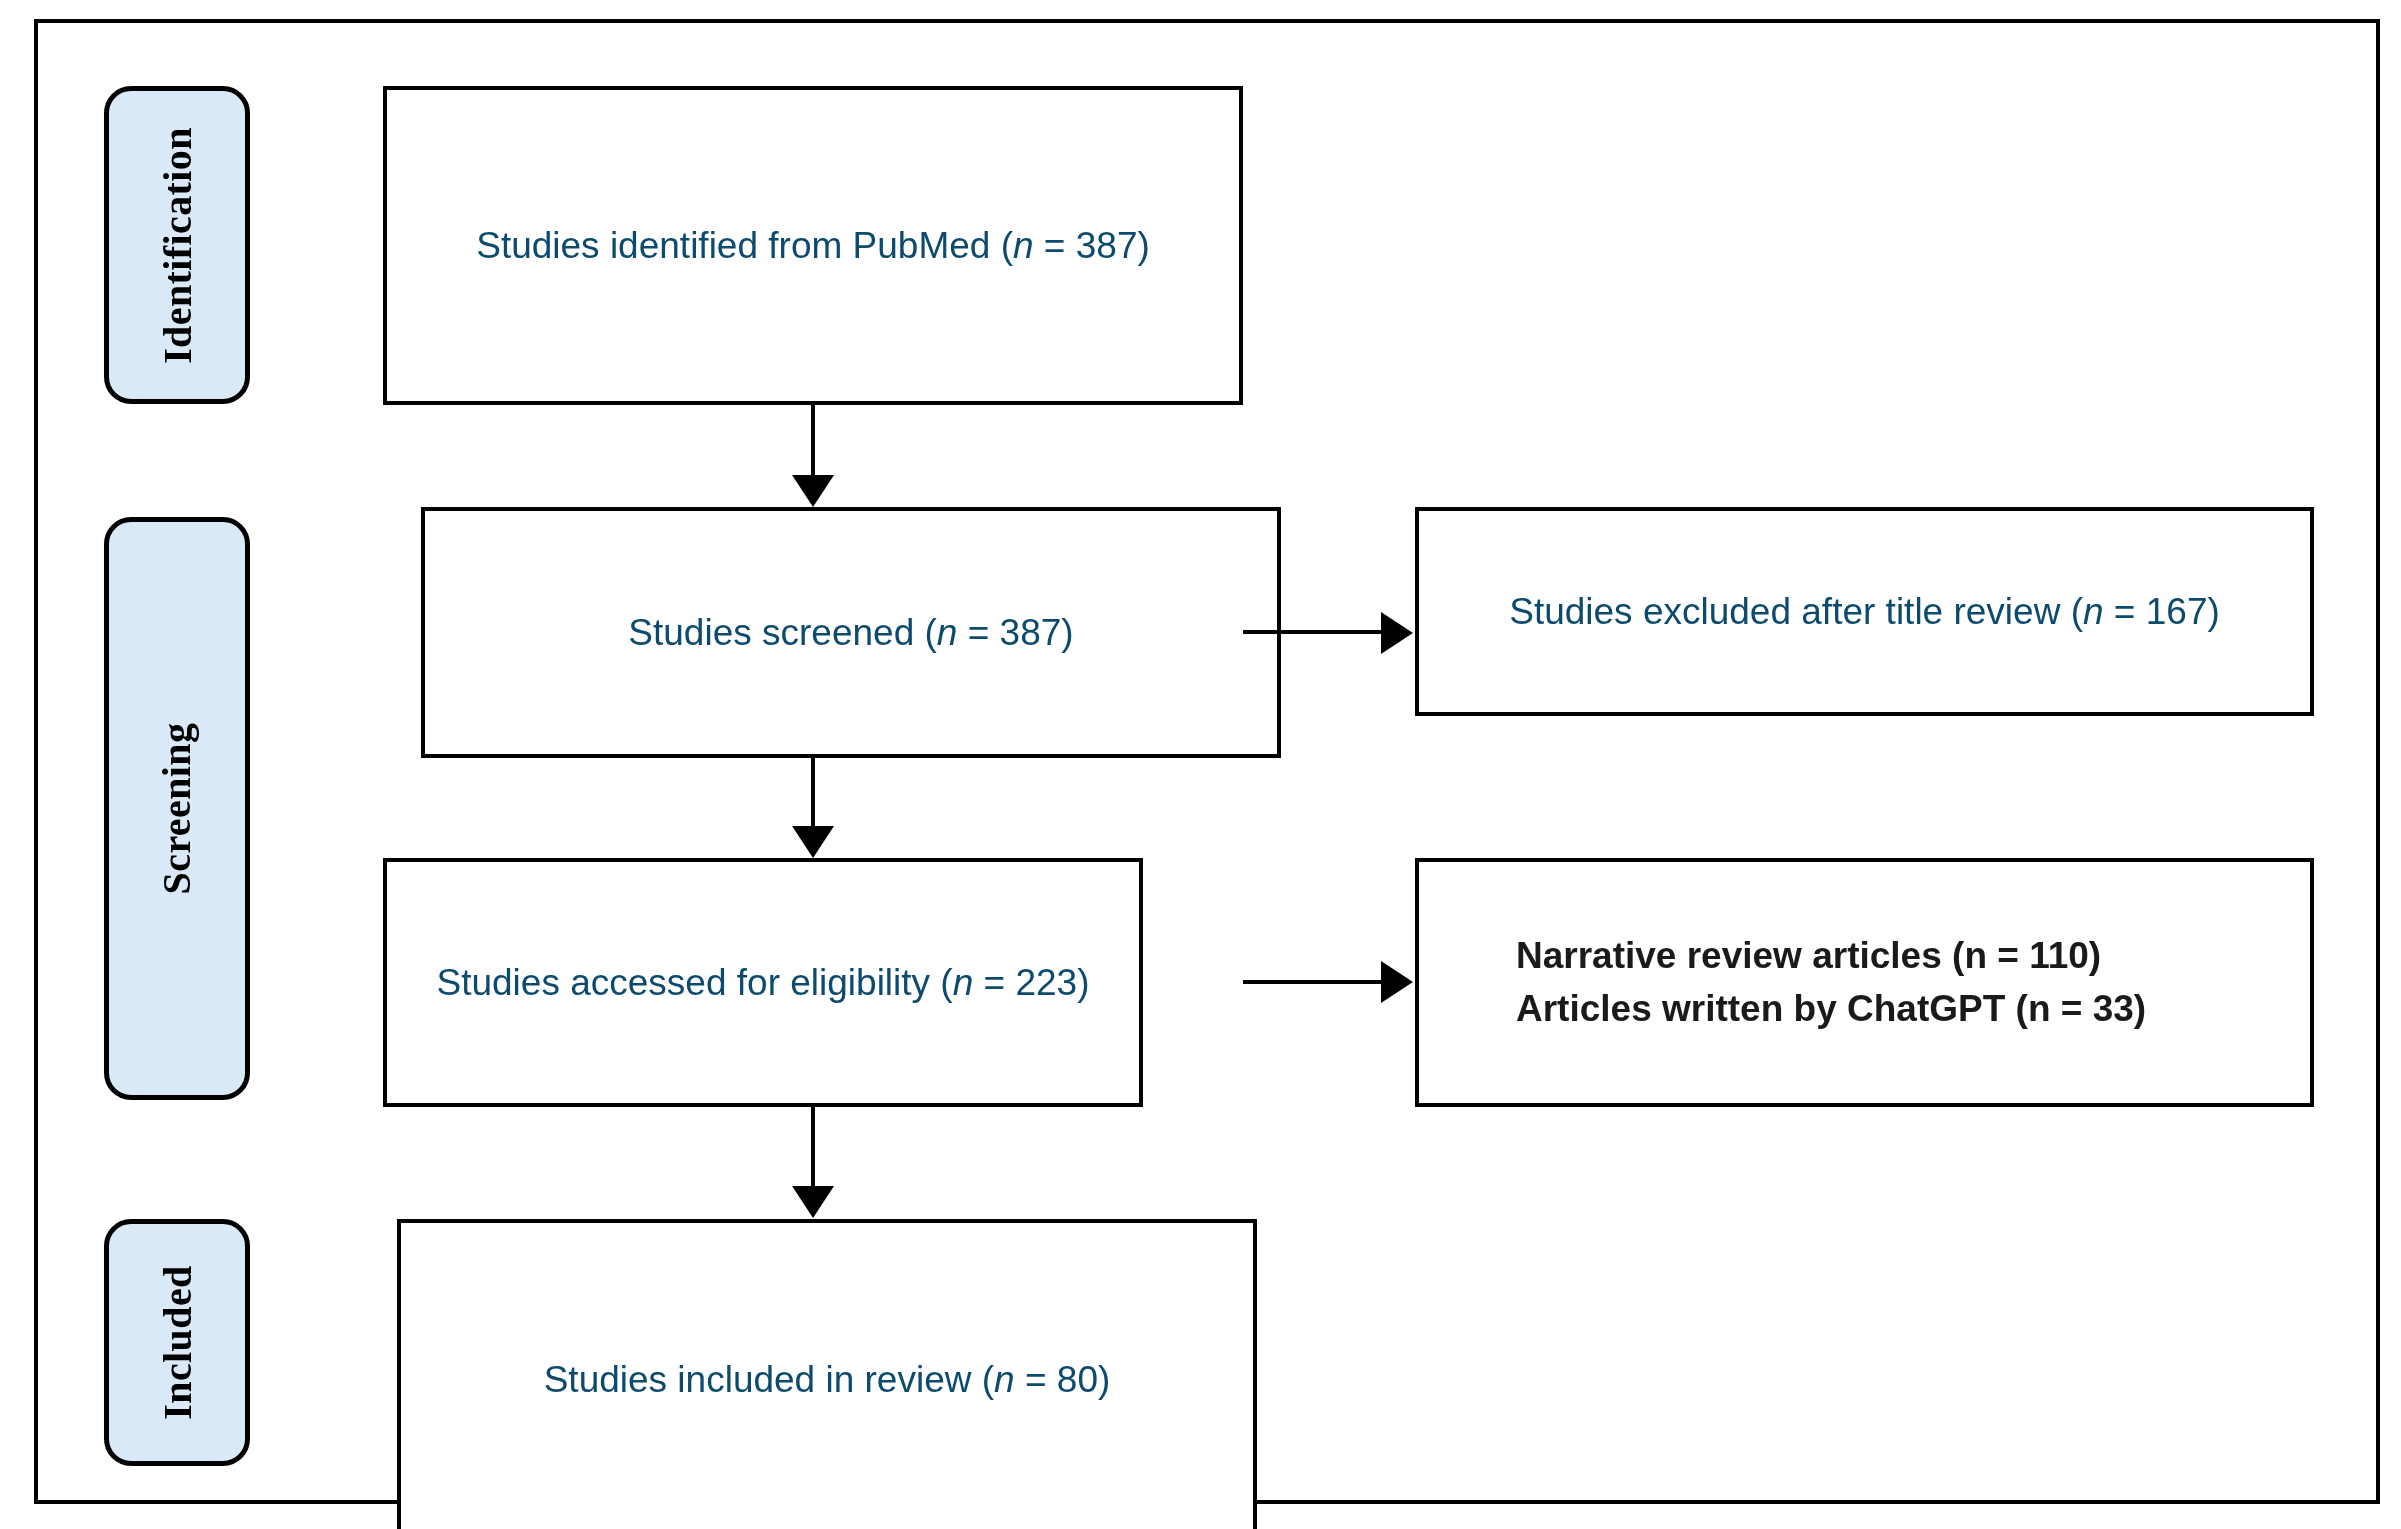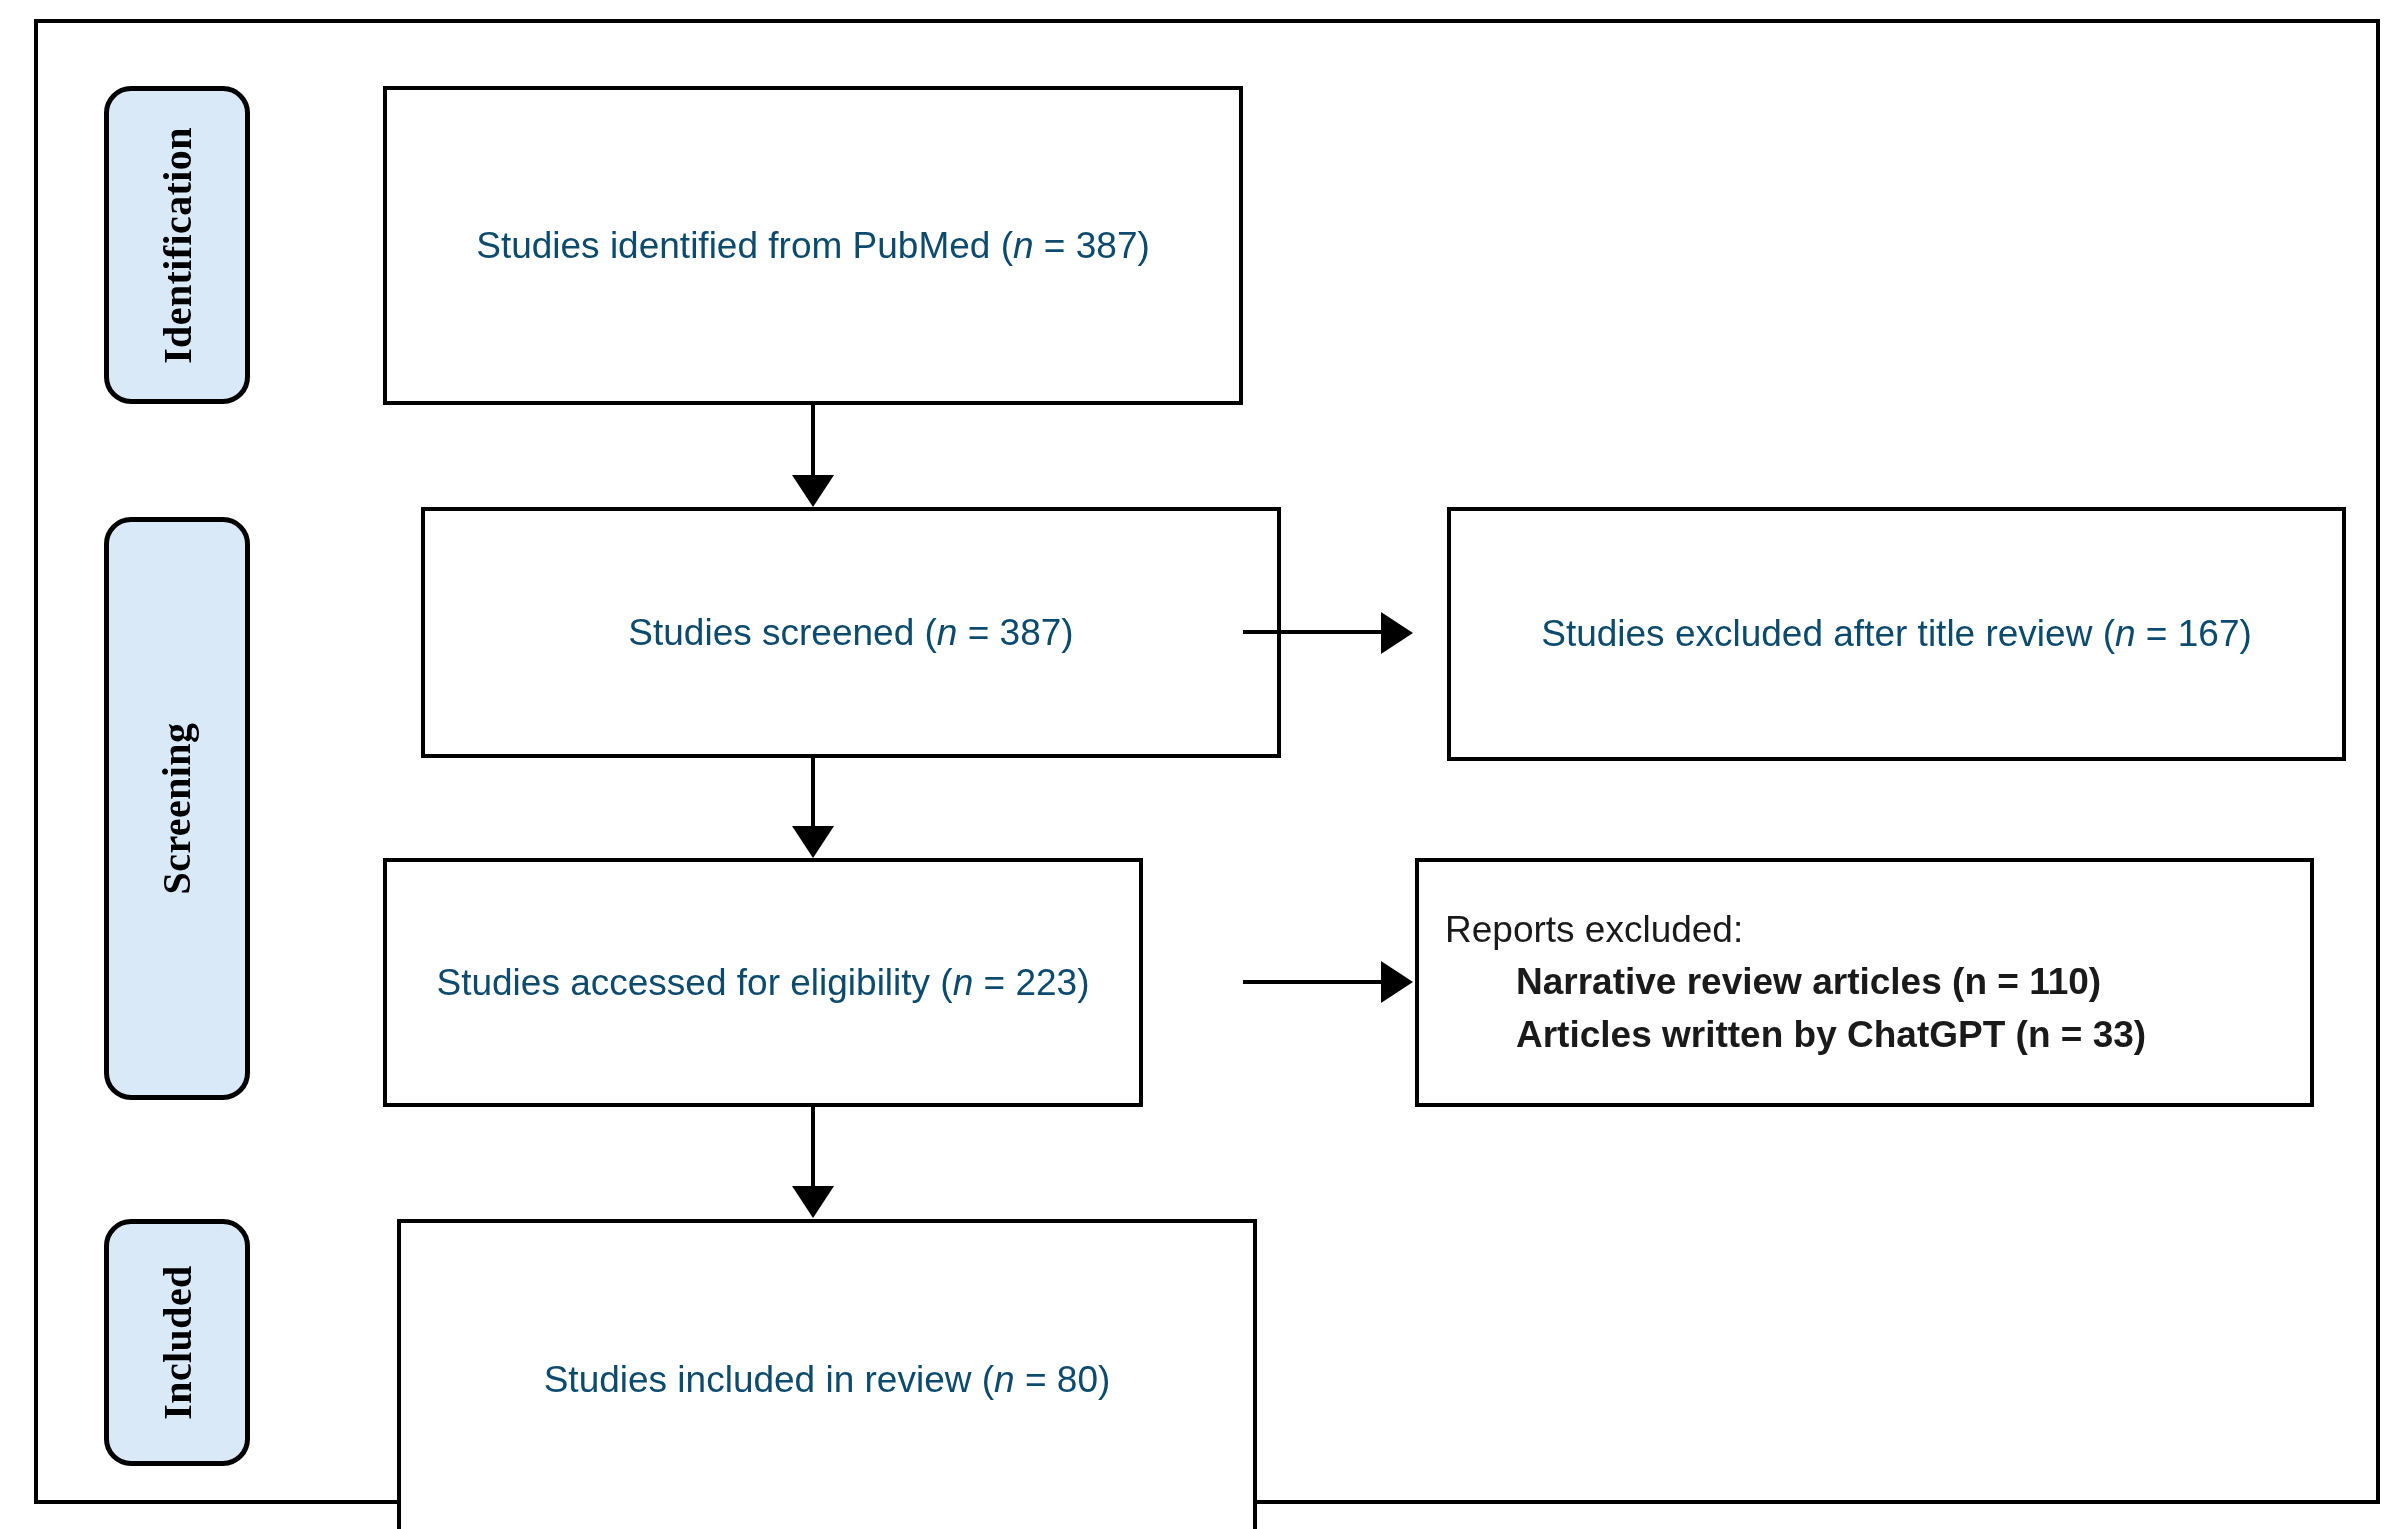--- a/index.html
+++ b/index.html
@@ -86,21 +86,21 @@
     font-style: italic;
   }
 
   
   #box-identified   { left: 383px;  top: 86px;  width: 860px; height: 319px; }
   #box-screened     { left: 383px;  top: 507px;  width: 860px; height: 251px; margin-left: 38px; }
   #box-eligibility  { left: 383px;  top: 858px; width: 760px; height: 249px; }
   #box-included     { left: 397px;  top: 1219px; width: 860px; height: 321px; }
 
   
-  #box-excluded-title   { left: 1415px; top: 507px;  width: 899px; height: 254px; justify-content: center; margin-left: 32px; }
+  #box-excluded-title   { left: 1415px; top: 507px;  width: 899px; height: 209px; justify-content: center; }
   #box-reports-excluded { left: 1415px; top: 858px; width: 899px; height: 249px; }
 
   
   .multiline {
     display: flex;
     flex-direction: column;
     align-items: flex-start;
     padding: 0 0 0 26px;
     width: 100%;
   }
@@ -192,21 +192,20 @@
   <div class="flow-box" id="box-excluded-title">
     <span class="box-text"><span>Studies excluded after title review (</span><span class="ital">n</span><span> = 167)</span></span>
   </div>
 
   <div class="flow-box center-text" id="box-eligibility">
     <span class="box-text"><span>Studies accessed for eligibility (</span><span class="ital">n</span><span> = 223)</span></span>
   </div>
 
   <div class="flow-box" id="box-reports-excluded">
     <div class="multiline">
-      <div class="line">Reports excluded:</div>
       <div class="line indented"><span>Narrative review articles (</span><span class="ital">n</span><span> = 110)</span></div>
       <div class="line indented"><span>Articles written by ChatGPT (</span><span class="ital">n</span><span> = 33)</span></div>
     </div>
   </div>
 
   <div class="flow-box center-text" id="box-included">
     <span class="box-text"><span>Studies included in review (</span><span class="ital">n</span><span> = 80)</span></span>
   </div>
 
   <div class="v-connector" id="vconn-1"></div>

